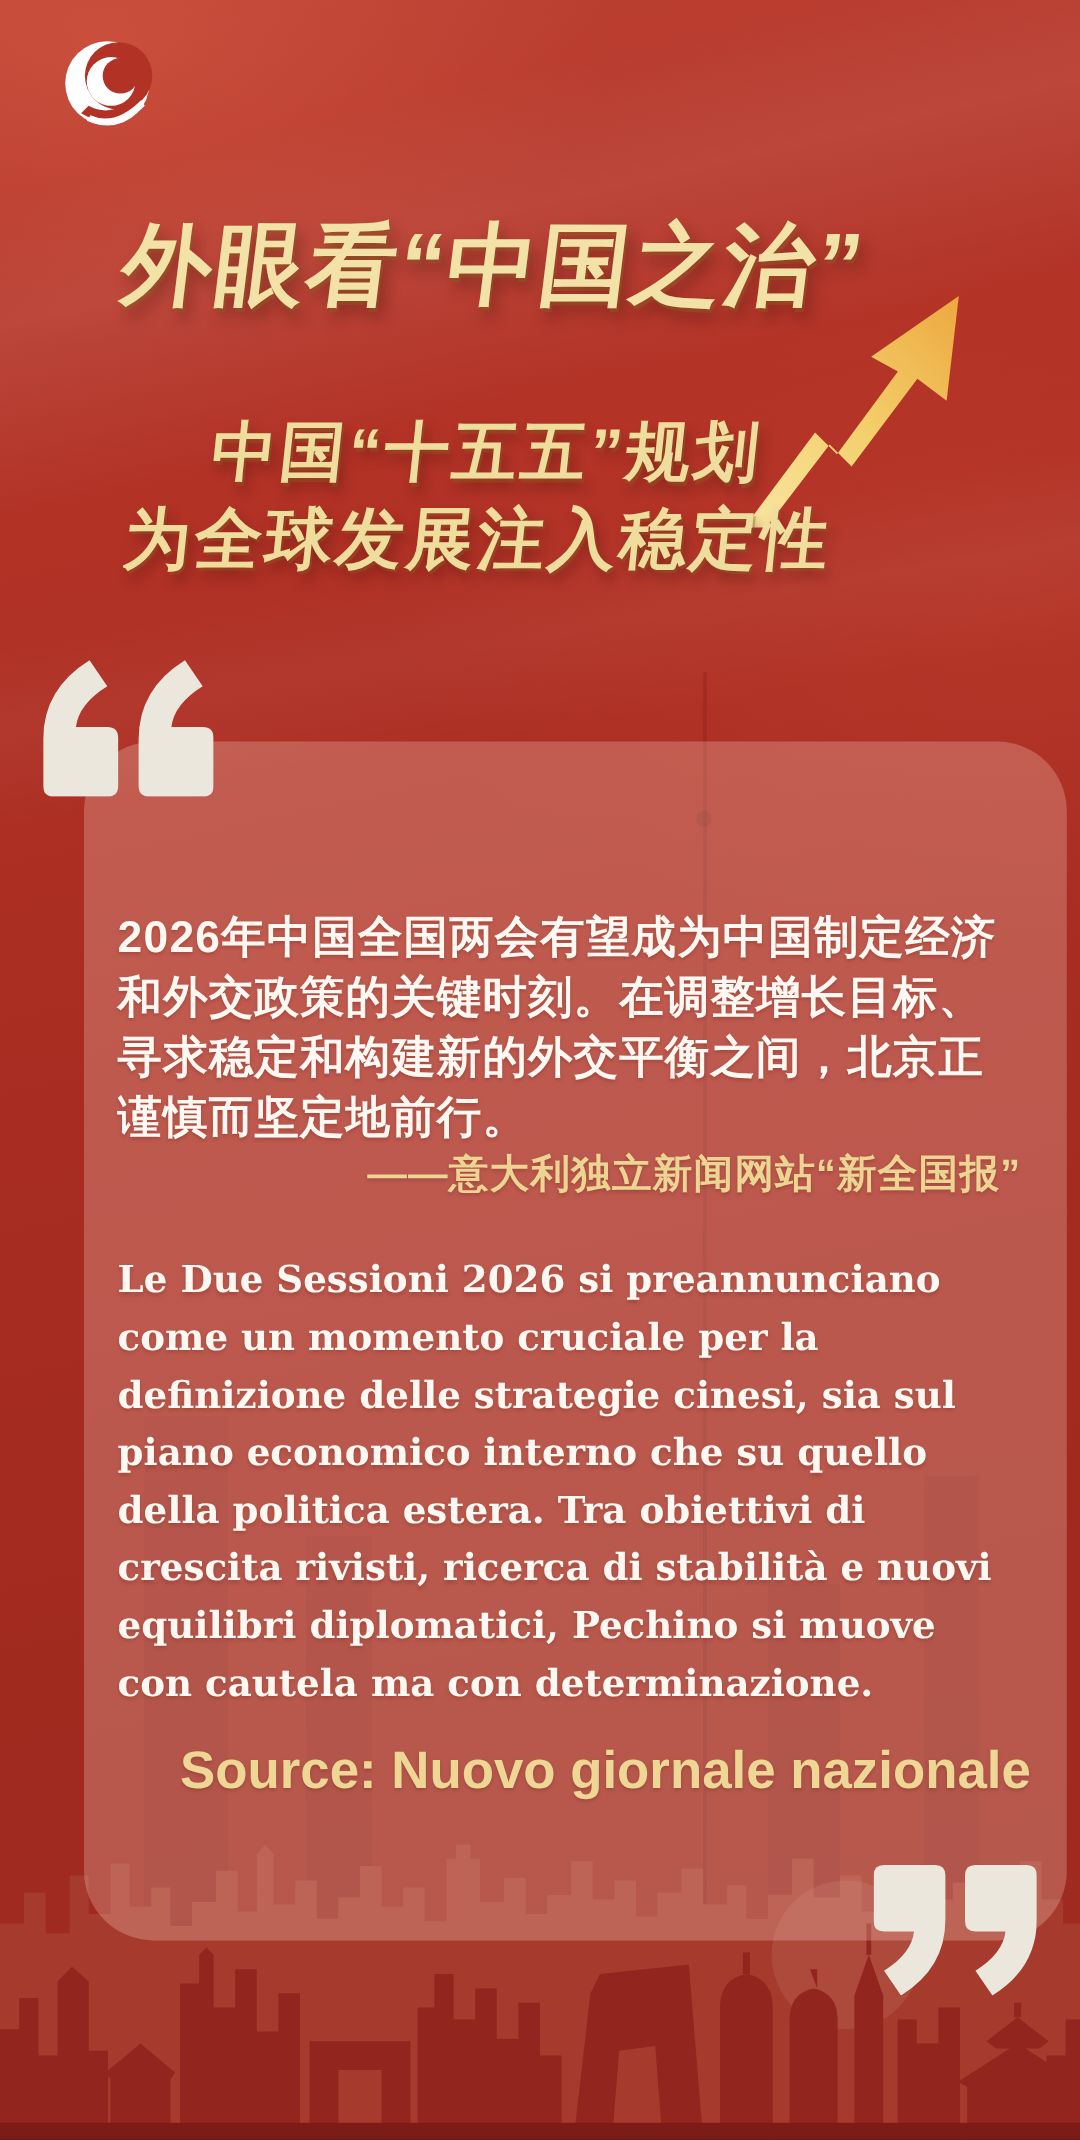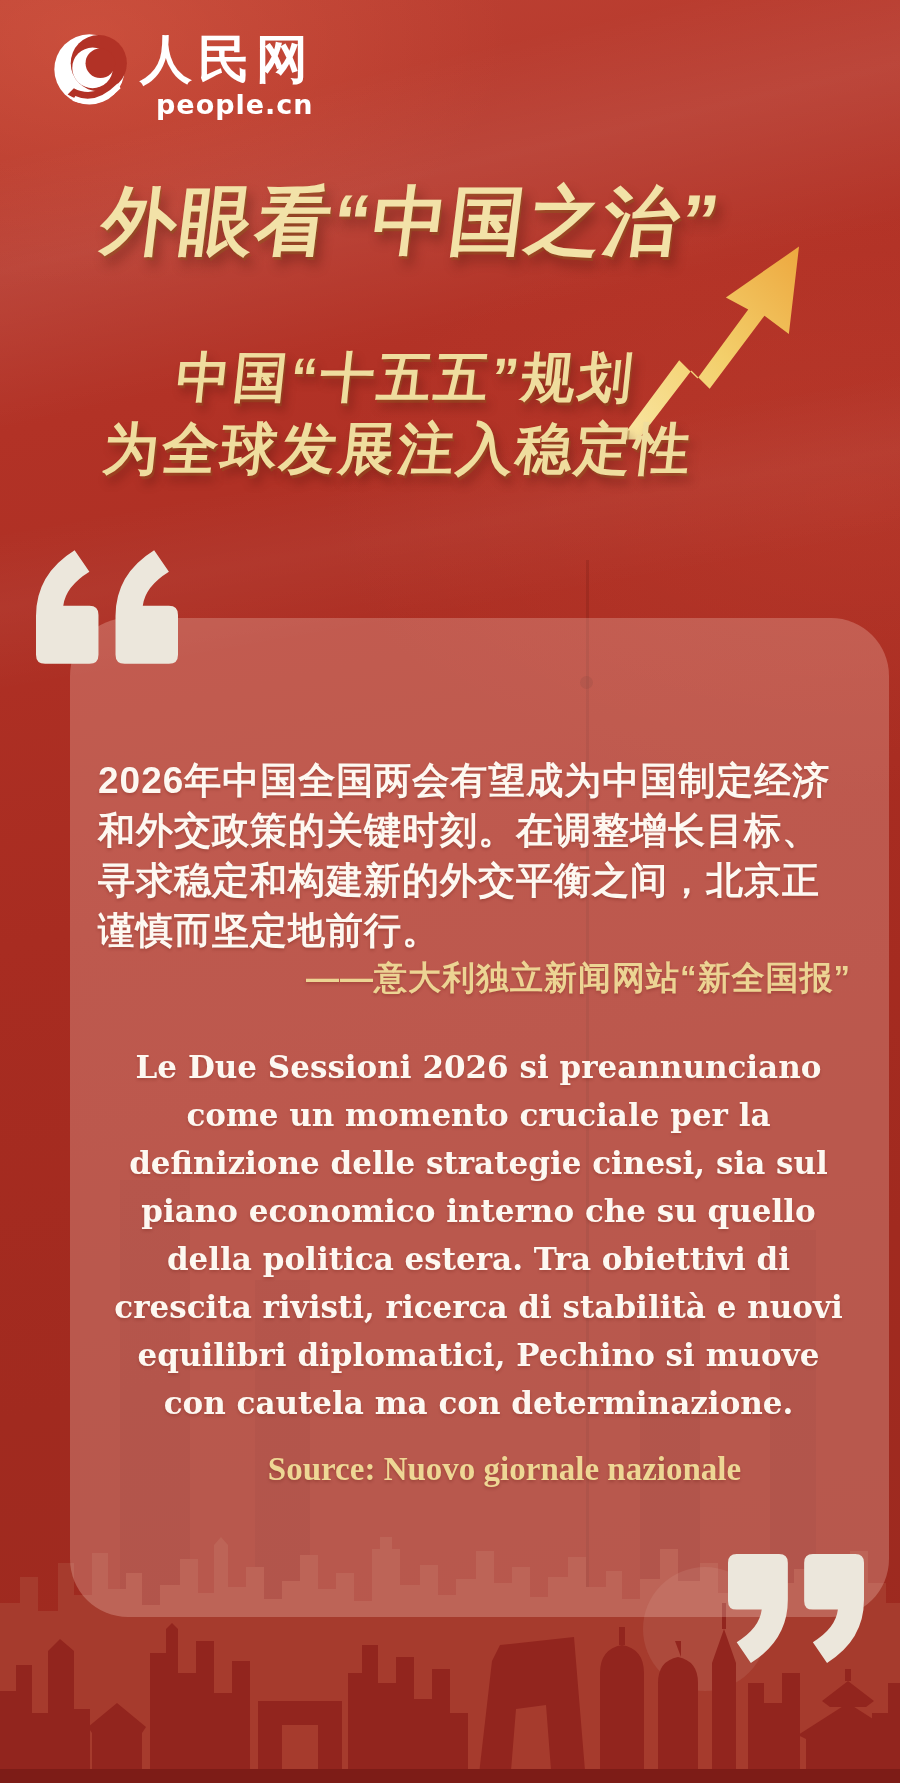--- a/index.html
+++ b/index.html
@@ -49,23 +49,23 @@
   .card{position:absolute;left:70px;top:618px;width:819px;height:999px;border-radius:58px;
     background:rgba(255,222,210,0.26);z-index:2;box-sizing:border-box;
     padding:138px 30px 0 28px;}
   .quote-zh{font-size:37px;font-weight:700;line-height:50px;letter-spacing:1px;color:#fdf8f1;
     white-space:pre-line;text-shadow:0 2px 3px rgba(90,20,10,0.25);}
   .attribution{text-align:right;padding-right:8px;
     font-size:33px;font-weight:900;letter-spacing:1px;color:#ecd493;
     text-shadow:0 2px 3px rgba(90,20,10,0.25);}
   .quote-it{margin-top:42px;font-family:"DejaVu Serif",serif;font-weight:700;
     font-size:31px;line-height:48px;color:#fdf8f1;white-space:pre-line;
-    text-shadow:0 2px 3px rgba(90,20,10,0.22);text-align:center;}
+    text-shadow:0 2px 3px rgba(90,20,10,0.22);}
   .source-line{margin-top:24px;text-align:center;padding-left:52px;
-    font-family:Liberation Serif, serif;font-weight:700;font-size:33px;color:#eed795;
+    font-family:Liberation Sans, sans-serif;font-weight:700;font-size:44px;color:#eed795;
     text-shadow:0 2px 3px rgba(90,20,10,0.25);}
 
   .open-quote{position:absolute;left:36px;top:550px;width:142px;height:114px;z-index:3;transform:rotate(180deg);}
   .close-quote{position:absolute;left:728px;top:1554px;width:136px;height:109px;z-index:5;}
 
   .skyline{position:absolute;left:0;top:1533px;width:900px;height:250px;z-index:1;}
 </style>
 </head>
 <body>
 
@@ -75,24 +75,20 @@
 
   <div class="logo">
     <svg class="logo-mark" viewBox="0 0 100 104">
       <circle cx="48" cy="50" r="45" fill="#ffffff"></circle>
       <circle cx="60" cy="42" r="36" fill="#b23226"></circle>
       <circle cx="52" cy="48" r="26" fill="#ffffff"></circle>
       <circle cx="62" cy="42" r="19" fill="#b23226"></circle>
       <path d="M20,82 Q52,102 86,72 L80,62 Q54,88 28,74 Z" fill="#b23226"></path>
       <path d="M26,90 Q58,104 88,74 L84,68 Q56,96 30,84 Z" fill="#ffffff"></path>
     </svg>
-    <div class="logo-text">
-      <div class="logo-zh">人民网</div>
-      <div class="logo-en">people.cn</div>
-    </div>
   </div>
 
   <div class="series-title">外眼看“中国之治”</div>
 
   <svg class="arrow" viewBox="0 0 260 200">
     <defs>
       <linearGradient id="goldArrow" x1="0" y1="1" x2="1" y2="0">
         <stop offset="0" stop-color="#f9e6a4"></stop>
         <stop offset="0.5" stop-color="#f3cf6b"></stop>
         <stop offset="1" stop-color="#eda83f"></stop>

